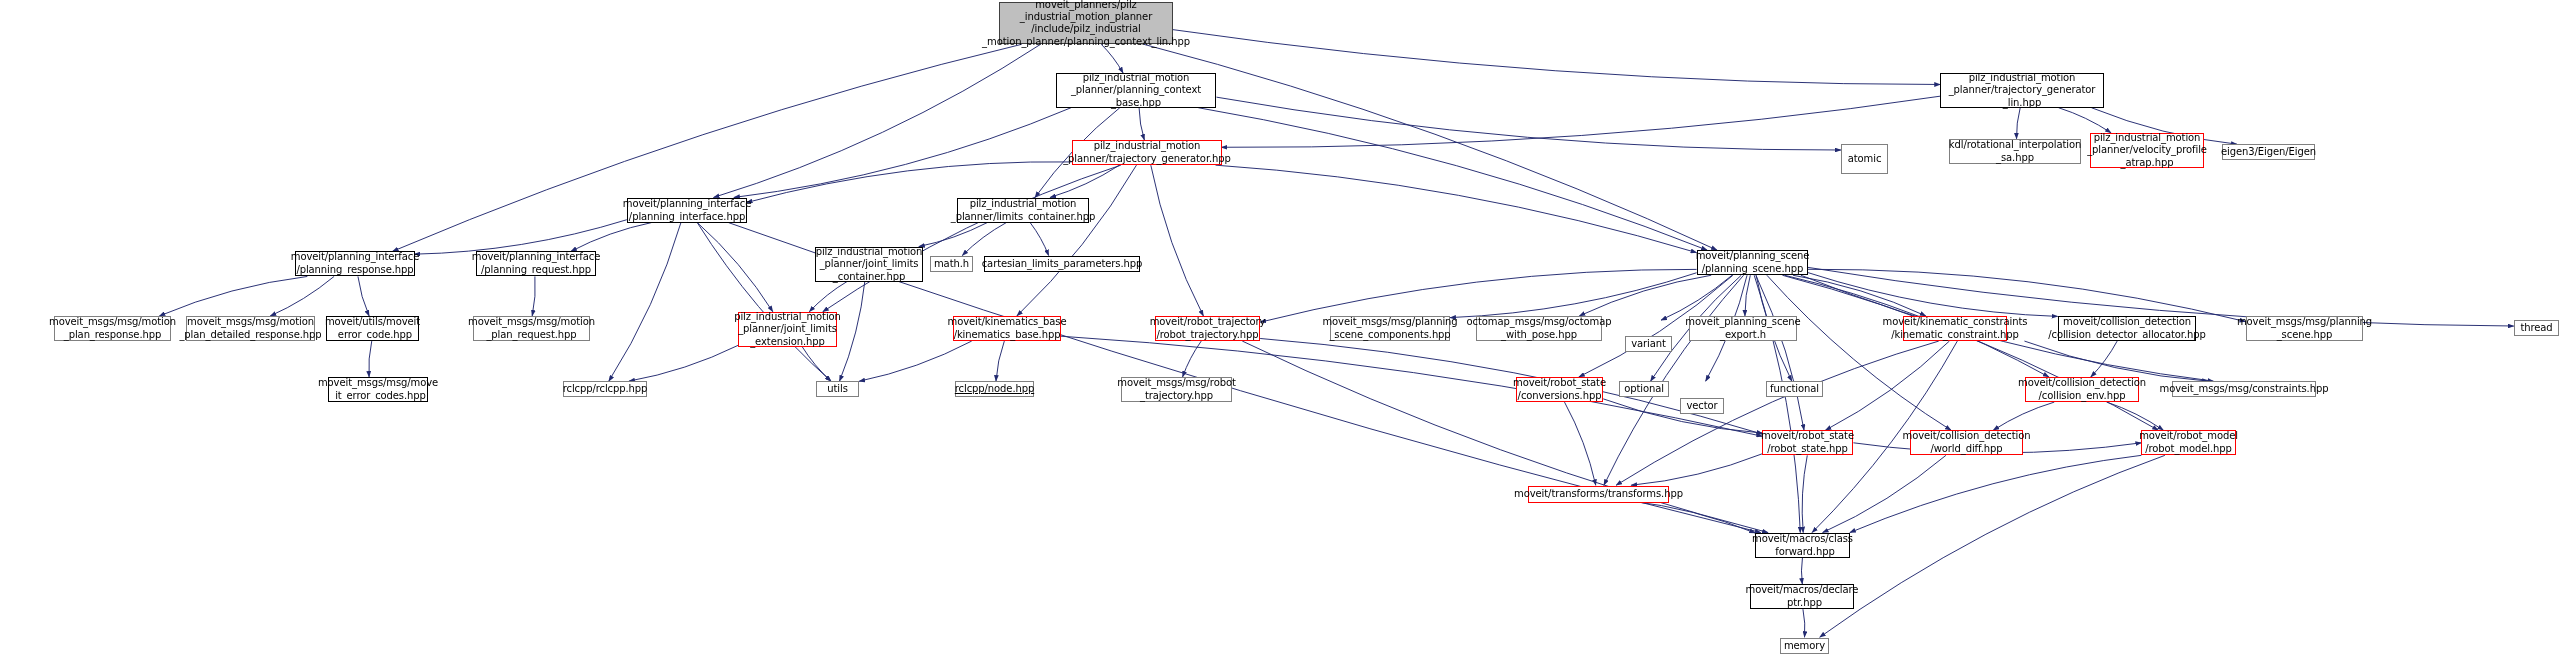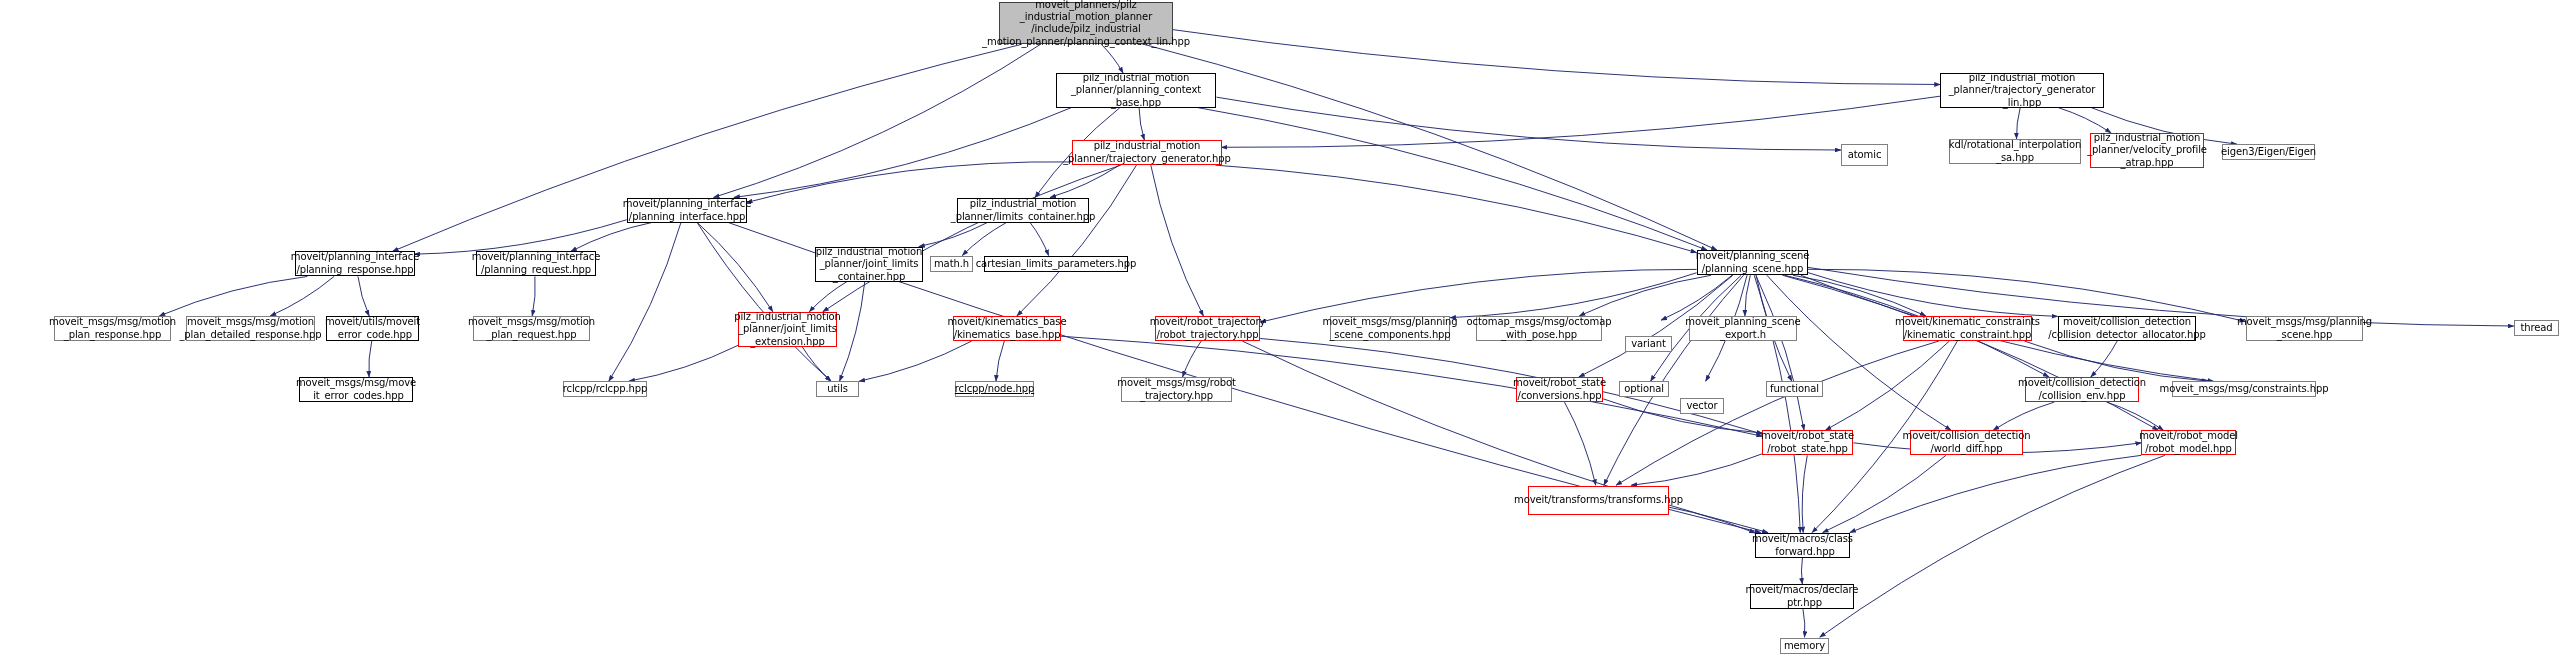--- a/index.html
+++ b/index.html
@@ -158,36 +158,36 @@
 _planner/trajectory_generator
 _lin.hpp</div>
       <div class="node red" style="left: 1072px; top: 140px; width: 150px; height: 25px;">pilz_industrial_motion
 _planner/trajectory_generator.hpp</div>
       <div class="node gray" style="left: 1949px; top: 139px; width: 132px; height: 25px;">kdl/rotational_interpolation
 _sa.hpp</div>
       <div class="node red" style="left: 2090px; top: 133px; width: 114px; height: 35px;">pilz_industrial_motion
 _planner/velocity_profile
 _atrap.hpp</div>
       <div class="node gray" style="left: 2222px; top: 144px; width: 93px; height: 15.6px;">eigen3/Eigen/Eigen</div>
-      <div class="node gray" style="left: 1841px; top: 144px; width: 47px; height: 22px;">atomic</div>
+      <div class="node gray" style="left: 1841px; top: 144px; width: 47px; height: 30px;">atomic</div>
       <div class="node black" style="left: 627px; top: 198px; width: 120px; height: 25px;">moveit/planning_interface
 /planning_interface.hpp</div>
       <div class="node black" style="left: 957px; top: 198px; width: 132px; height: 25px;">pilz_industrial_motion
 _planner/limits_container.hpp</div>
       <div class="node black" style="left: 1697px; top: 250px; width: 111px; height: 25px;">moveit/planning_scene
 /planning_scene.hpp</div>
       <div class="node black" style="left: 295px; top: 251px; width: 120px; height: 25px;">moveit/planning_interface
 /planning_response.hpp</div>
       <div class="node black" style="left: 476px; top: 251px; width: 120px; height: 25px;">moveit/planning_interface
 /planning_request.hpp</div>
       <div class="node black" style="left: 815px; top: 247px; width: 108px; height: 35px;">pilz_industrial_motion
 _planner/joint_limits
 _container.hpp</div>
       <div class="node gray" style="left: 930px; top: 256px; width: 43px; height: 15.6px;">math.h</div>
-      <div class="node black" style="left: 984px; top: 256px; width: 144px; height: 15.6px;">cartesian_limits_parameters.hpp</div>
+      <div class="node black" style="left: 984px; top: 256px; width: 156px; height: 15.6px;">cartesian_limits_parameters.hpp</div>
       <div class="node gray" style="left: 54px; top: 316px; width: 117px; height: 25px;">moveit_msgs/msg/motion
 _plan_response.hpp</div>
       <div class="node gray" style="left: 186px; top: 316px; width: 129px; height: 25px;">moveit_msgs/msg/motion
 _plan_detailed_response.hpp</div>
       <div class="node black" style="left: 326px; top: 316px; width: 93px; height: 25px;">moveit/utils/moveit
 _error_code.hpp</div>
       <div class="node gray" style="left: 473px; top: 316px; width: 117px; height: 25px;">moveit_msgs/msg/motion
 _plan_request.hpp</div>
       <div class="node red" style="left: 738px; top: 312px; width: 99px; height: 35px;">pilz_industrial_motion
 _planner/joint_limits
@@ -196,49 +196,49 @@
 /kinematics_base.hpp</div>
       <div class="node red" style="left: 1155px; top: 316px; width: 105px; height: 25px;">moveit/robot_trajectory
 /robot_trajectory.hpp</div>
       <div class="node gray" style="left: 1330px; top: 316px; width: 120px; height: 25px;">moveit_msgs/msg/planning
 _scene_components.hpp</div>
       <div class="node gray" style="left: 1476px; top: 316px; width: 126px; height: 25px;">octomap_msgs/msg/octomap
 _with_pose.hpp</div>
       <div class="node gray" style="left: 1625px; top: 320px; width: 47px; height: 15.6px; margin-top: 16px;">variant</div>
       <div class="node gray" style="left: 1689px; top: 316px; width: 108px; height: 25px;">moveit_planning_scene
 _export.h</div>
-      <div class="node red" style="left: 1903px; top: 316px; width: 129px; height: 25px;">moveit/kinematic_constraints
+      <div class="node red" style="left: 1903px; top: 316px; width: 104px; height: 25px;">moveit/kinematic_constraints
 /kinematic_constraint.hpp</div>
       <div class="node black" style="left: 2058px; top: 316px; width: 138px; height: 25px;">moveit/collision_detection
 /collision_detector_allocator.hpp</div>
       <div class="node gray" style="left: 2246px; top: 316px; width: 117px; height: 25px;">moveit_msgs/msg/planning
 _scene.hpp</div>
       <div class="node gray" style="left: 2514px; top: 320px; width: 45px; height: 15.6px;">thread</div>
-      <div class="node black" style="left: 299px; top: 377px; width: 114px; height: 25px;">moveit_msgs/msg/move
+      <div class="node black" style="left: 328px; top: 377px; width: 100px; height: 25px;">moveit_msgs/msg/move
 _it_error_codes.hpp</div>
       <div class="node gray" style="left: 563px; top: 381px; width: 84px; height: 15.6px;">rclcpp/rclcpp.hpp</div>
       <div class="node gray" style="left: 816px; top: 381px; width: 43px; height: 15.6px;">utils</div>
       <div class="node gray" style="left: 955px; top: 381px; width: 79px; height: 15.6px; text-decoration: underline;">rclcpp/node.hpp</div>
       <div class="node gray" style="left: 1121px; top: 377px; width: 111px; height: 25px;">moveit_msgs/msg/robot
 _trajectory.hpp</div>
       <div class="node red" style="left: 1516px; top: 377px; width: 87px; height: 25px;">moveit/robot_state
 /conversions.hpp</div>
       <div class="node gray" style="left: 1619px; top: 381px; width: 50px; height: 15.6px;">optional</div>
       <div class="node gray" style="left: 1680px; top: 398px; width: 44px; height: 15.6px;">vector</div>
       <div class="node gray" style="left: 1766px; top: 381px; width: 57px; height: 15.6px;">functional</div>
       <div class="node red" style="left: 2025px; top: 377px; width: 114px; height: 25px;">moveit/collision_detection
 /collision_env.hpp</div>
       <div class="node gray" style="left: 2172px; top: 381px; width: 144px; height: 15.6px;">moveit_msgs/msg/constraints.hpp</div>
       <div class="node red" style="left: 1762px; top: 430px; width: 91px; height: 25px;">moveit/robot_state
 /robot_state.hpp</div>
       <div class="node red" style="left: 1910px; top: 430px; width: 113px; height: 25px;">moveit/collision_detection
 /world_diff.hpp</div>
       <div class="node red" style="left: 2141px; top: 430px; width: 95px; height: 25px;">moveit/robot_model
 /robot_model.hpp</div>
-      <div class="node red" style="left: 1528px; top: 486px; width: 141px; height: 29px;">moveit/transforms/transforms.hpp</div>
+      <div class="node red" style="left: 1528px; top: 486px; width: 141px; height: 17px;">moveit/transforms/transforms.hpp</div>
       <div class="node black" style="left: 1755px; top: 533px; width: 95px; height: 25px;">moveit/macros/class
 _forward.hpp</div>
       <div class="node black" style="left: 1750px; top: 584px; width: 104px; height: 25px;">moveit/macros/declare
 _ptr.hpp</div>
       <div class="node gray" style="left: 1780px; top: 638px; width: 49px; height: 15.6px;">memory</div>
     </div>
 </div>
 
 
 </body></html>

